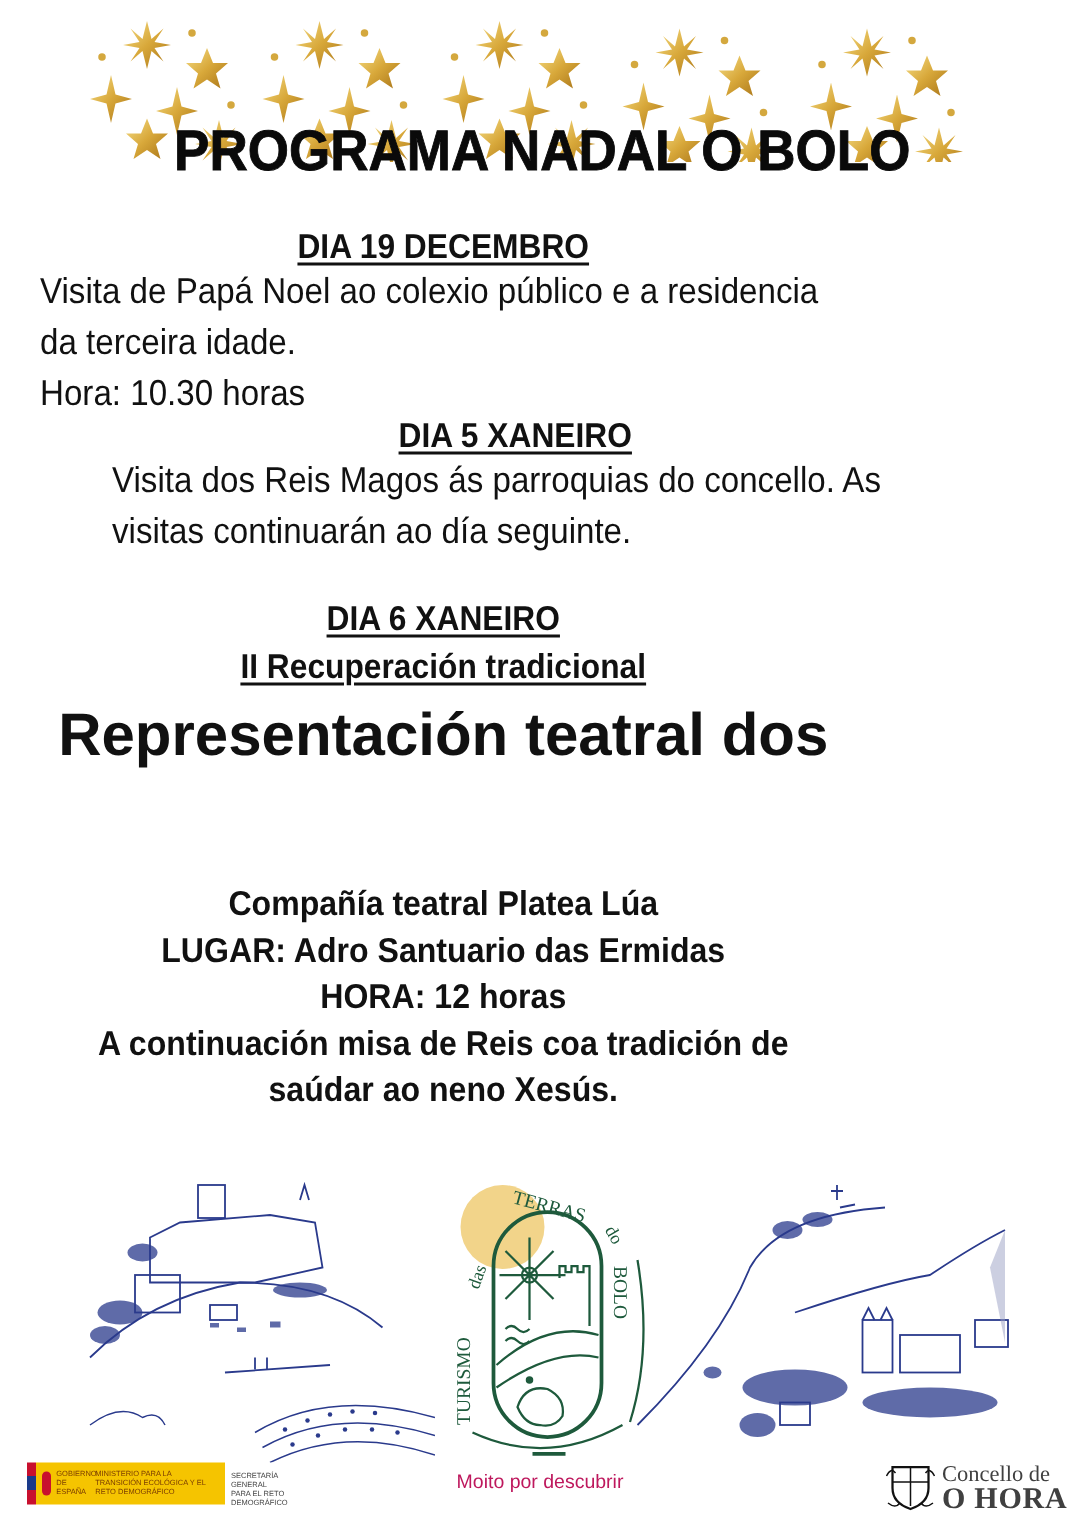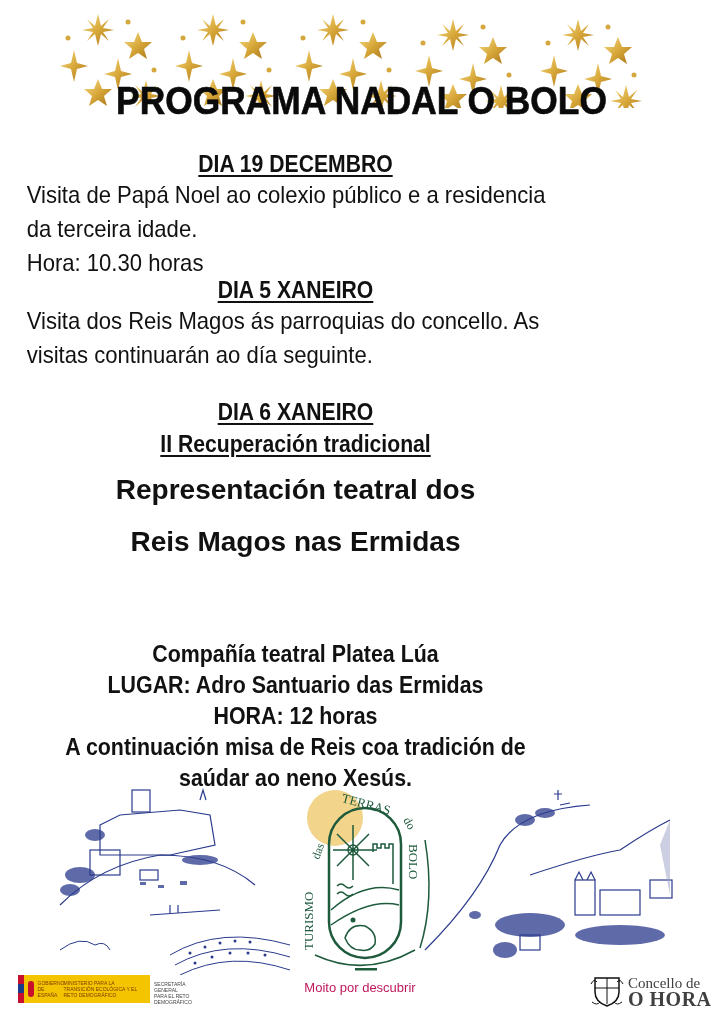--- a/index.html
+++ b/index.html
@@ -2,21 +2,21 @@
 <html><head>
 <meta charset="utf-8">
 <style>
   html, body { margin:0; padding:0; background:#ffffff; }
   body { width:723px; height:1024px; position:relative; overflow:hidden; font-family:"Liberation Sans", sans-serif; color:#111; }
   .stars { position:absolute; left:50px; top:8px; width:600px; height:100px; }
   .title { position:absolute; left:0; top:80px; width:723px; text-align:center; font-weight:bold; font-size:38px; letter-spacing:0px; color:#0a0a0a; -webkit-text-stroke:0.6px #0a0a0a; transform:scaleX(0.93); }
   .sec { position:absolute; left:0; width:591px; }
   .hdr { text-align:center; font-weight:bold; font-size:23px; text-decoration:underline; text-underline-offset:3px; line-height:28px; transform:scaleX(0.92); }
   .para { font-size:24px; line-height:34px; padding-left:29px; padding-right:20px; transform-origin:left; transform:scaleX(0.92); white-space:nowrap; }
-  .big { text-align:center; font-weight:bold; font-size:28px; line-height:52px; }
+  .big { text-align:center; font-weight:bold; font-size:40px; line-height:52px; }
   .info { text-align:center; font-weight:bold; font-size:23px; line-height:31px; transform:scaleX(0.93); }
   .art { position:absolute; }
   .logo-tag { position:absolute; left:270px; top:980px; width:180px; text-align:center; font-size:13px; color:#be185d; }
   .ministry { position:absolute; left:18px; top:975px; width:178px; height:28px; display:flex; align-items:stretch; }
   .flag { width:6px; background:linear-gradient(#c8102e 0 33%, #1a3a8a 33% 66%, #c8102e 66%); }
   .gov { background:#f5c400; flex:0 0 118px; display:flex; align-items:center; gap:4px; padding:0 4px; font-size:5px; color:#7a3c00; line-height:6px; }
   .gov .crest { width:12px; height:16px; background:#c8102e; border-radius:3px; }
   .sec2 { flex:1; font-size:5px; line-height:6px; color:#444; padding:6px 4px; }
   .concello { position:absolute; left:590px; top:974px; display:flex; align-items:center; gap:4px; }
   .concello .shield { width:34px; height:34px; }
@@ -64,32 +64,31 @@
 
 <div class="title">PROGRAMA NADAL O BOLO</div>
 
 <div class="sec" style="top:150px;">
   <div class="hdr">DIA 19 DECEMBRO</div>
   <div class="para">Visita de Papá Noel ao colexio público e a residencia</div>
   <div class="para">da terceira idade.</div>
   <div class="para">Hora: 10.30 horas</div>
 </div>
 
-<div class="sec" style="top:276px;">
+<div class="sec" style="top:276px;padding-left:48px;">
   <div class="hdr">DIA 5 XANEIRO</div>
   <div class="para">Visita dos Reis Magos ás parroquias do concello. As</div>
   <div class="para">visitas continuarán ao día seguinte.</div>
 </div>
 
 <div class="sec" style="top:398px;">
   <div class="hdr">DIA 6 XANEIRO</div>
   <div class="hdr" style="margin-top:4px;">II Recuperación tradicional</div>
   <div style="margin-top:6px;">
     <div class="big">Representación teatral dos</div>
-    <div class="big">Reis Magos nas Ermidas</div>
   </div>
   <div style="margin-top:71px;">
     <div class="info">Compañía teatral Platea Lúa</div>
     <div class="info">LUGAR: Adro Santuario das Ermidas</div>
     <div class="info">HORA: 12 horas</div>
     <div class="info">A continuación misa de Reis coa tradición de</div>
     <div class="info">saúdar ao neno Xesús.</div>
   </div>
 </div>
 

